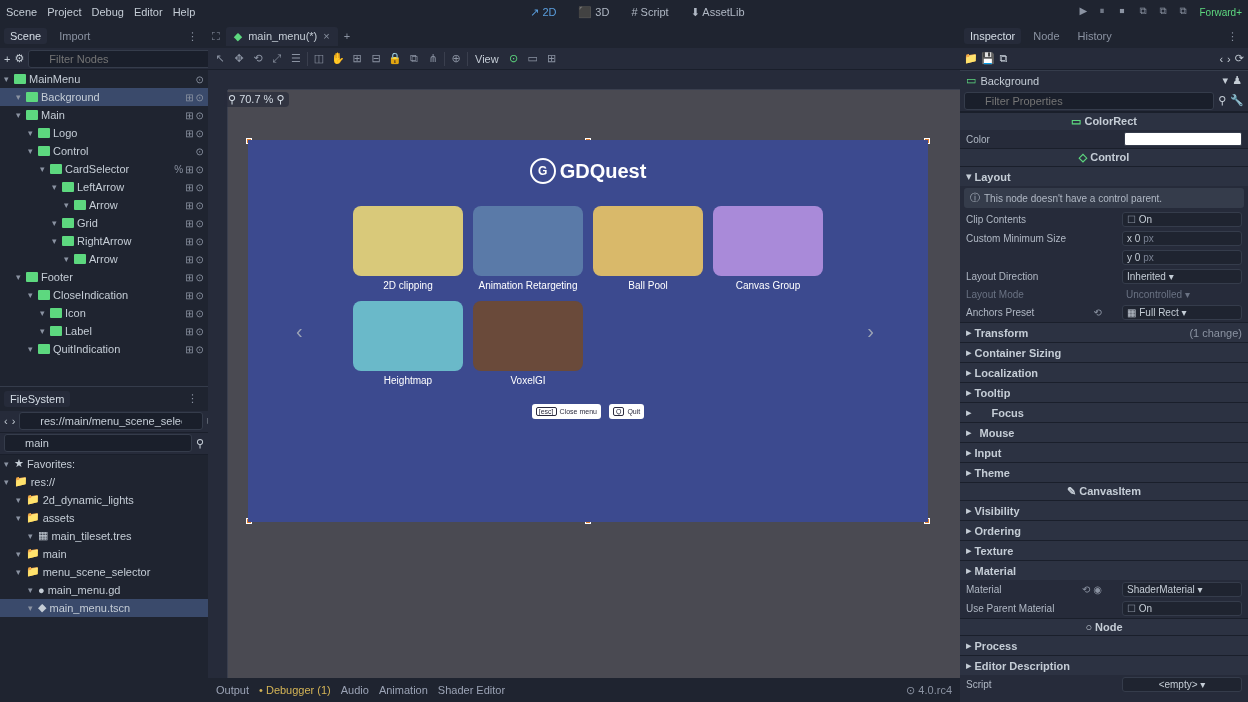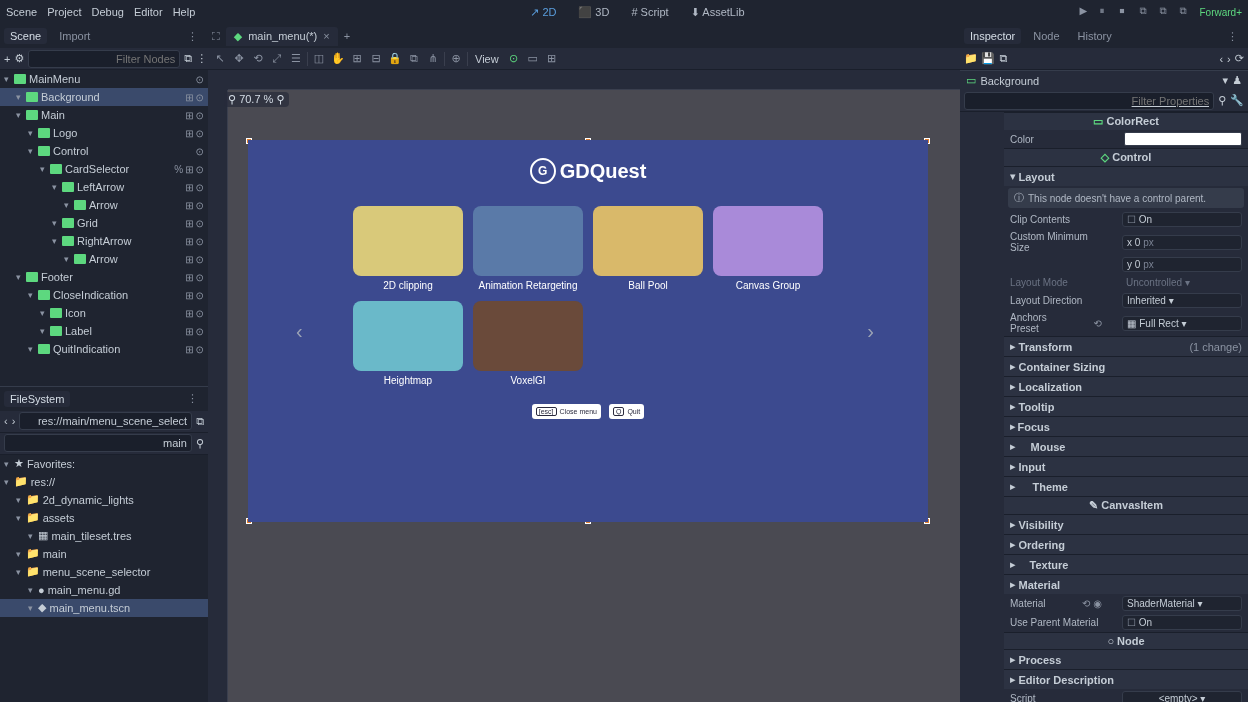--- a/index.html
+++ b/index.html
@@ -13,21 +13,21 @@
 .top-menu .right .tb-icon{width:14px;height:14px;display:inline-block;cursor:pointer;color:#8b93a2;}
 .columns { display:flex; height:678px; }
 .col-left { width:208px; display:flex; flex-direction:column; background:#262b3a; }
 .col-mid { flex:1; display:flex; flex-direction:column; }
 .col-right { width:288px; background:#262b3a; display:flex; flex-direction:column; }
 .panel-tabs { background:#1f2430; display:flex; align-items:center; height:24px; padding:0 4px; gap:6px; }
 .panel-tabs span { padding:2px 6px; color:#8b93a2; cursor:pointer; border-radius:3px; }
 .panel-tabs span.active { background:#262b3a; color:#d5dde6; }
 .panel-tabs .spacer { flex:1; }
 .toolbar-row { background:#262b3a; height:22px; display:flex; align-items:center; padding:0 4px; gap:4px; border-bottom:1px solid #1a1f2b; }
-.toolbar-row input { background:#1a1f2b; border:1px solid #353c4b; color:#c5cdd6; padding:2px 4px; font-size:11px; border-radius:3px;text-align:right; }
+.toolbar-row input { background:#1a1f2b; border:1px solid #353c4b; color:#c5cdd6; padding:2px 20px; font-size:11px; border-radius:3px; }
 .scene-tree { flex:1; overflow:auto; background:#1f2430; }
 .tree-item { display:flex; align-items:center; height:18px; padding-right:4px; cursor:pointer; }
 .tree-item.selected { background:#3a4a6b; }
 .tree-indent { display:inline-block; }
 .tree-toggle { width:10px; color:#8b93a2; font-size:9px; }
 .tree-icon { width:12px; height:10px; display:inline-block; margin-right:3px; border-radius:1px; }
 .node-control { background:#5dd87f; }
 .tree-label { flex:1; white-space:nowrap; overflow:hidden; }
 .tree-vis { display:flex; gap:2px; font-size:10px; color:#8b93a2; }
 .fs-panel { flex:1; display:flex; flex-direction:column; background:#1f2430; border-top:1px solid #353c4b; }
@@ -432,20 +432,28 @@
               <span style="border:1px solid #2b2b3e;border-radius:2px;padding:0 2px;">[esc]</span>
               <span>Close menu</span>
             </div>
             <div class="footer-btn">
               <span style="border:1px solid #2b2b3e;border-radius:2px;padding:0 2px;">Q</span>
               <span>Quit</span>
             </div>
           </div>
       </div>
     </div>
+    <div class="bottom-tabs" id="bottom-tabs">
+        <span>Output</span>
+        <span class="active-debug">• Debugger (1)</span>
+        <span>Audio</span>
+        <span>Animation</span>
+        <span>Shader Editor</span>
+        <span class="ver">⊙ 4.0.rc4</span>
+      </div>
   </div>
 
   <div class="col-right">
     <div class="panel-tabs">
       <span class="active">Inspector</span>
       <span>Node</span>
       <span>History</span>
       <span class="spacer"></span>
       <span>⋮</span>
     </div>
@@ -458,25 +466,25 @@
       <span>›</span>
       <span>⟳</span>
     </div>
     <div class="insp-head" style="background:#262b3a;">
       <span style="color:#5dd87f;">▭</span>
       <span style="flex:1;">Background</span>
       <span>▾</span>
       <span>♟</span>
     </div>
     <div class="toolbar-row">
-      <input style="flex: 1 1 0%; text-decoration: underline;" placeholder="Filter Properties">
+      <input style="flex: 1 1 0%;" placeholder="Filter Properties">
       <span>⚲</span>
       <span>🔧</span>
     </div>
-    <div style="flex:1;overflow:auto;padding-left:44px;">
+    <div style="flex:1;overflow:auto;">
       <div class="class-hdr"><span style="color:#5dd87f;">▭</span> <span>ColorRect</span></div>
       <div class="insp-prop">
         <span class="label">Color</span>
         <div class="color-swatch"></div>
       </div>
       <div class="class-hdr"><span style="color:#5dd87f;">◇</span> <span>Control</span></div>
       <div class="insp-section">▾ <span style="font-weight:bold;margin-left:3px;">Layout</span></div>
       <div class="info-box">ⓘ <span>This node doesn't have a control parent.</span></div>
       <div class="insp-prop">
           <span class="label">Clip Contents</span>
@@ -484,47 +492,47 @@
         </div>
       <div class="insp-prop">
           <span class="label">Custom Minimum Size</span>
           <span class="val">x <span>0</span> <span style="color:#7a8293;">px</span></span>
         </div>
       <div class="insp-prop">
           <span class="label"></span>
           <span class="val">y <span>0</span> <span style="color:#7a8293;">px</span></span>
         </div>
       <div class="insp-prop">
+          <span class="label">Layout Direction</span>
+          <span class="val"><span>Inherited</span> ▾</span>
+        </div>
+      <div class="insp-prop">
           <span class="label" style="color:#6a7283;">Layout Mode</span>
           <span class="val plain" style="color:#6a7283;"><span>Uncontrolled</span> ▾</span>
-        </div>
-      <div class="insp-prop">
-          <span class="label">Layout Direction</span>
-          <span class="val"><span>Inherited</span> ▾</span>
         </div>
       <div class="insp-prop">
           <span class="label">Anchors Preset</span>
           <span style="color:#8b93a2;">⟲ </span>
           <span class="val">▦ <span>Full Rect</span> ▾</span>
         </div>
       <div id="insp-groups">
           <div class="insp-section">▸ <b style="margin-left:3px;">Transform</b><span style="margin-left:auto;color:#8b93a2;font-weight:normal;">(1 change)</span></div>
           <div class="insp-section">▸ <b style="margin-left:3px;">Container Sizing</b></div>
           <div class="insp-section">▸ <b style="margin-left:3px;">Localization</b></div>
           <div class="insp-section">▸ <b style="margin-left:3px;">Tooltip</b></div>
-          <div class="insp-section">▸ <b style="margin-left:2px;">Focus</b></div>
-          <div class="insp-section">▸ <b style="margin-left:15px;">Mouse</b></div>
+          <div class="insp-section">▸ <b style="margin-left:20px;">Focus</b></div>
+          <div class="insp-section">▸ <b style="margin-left:8px;">Mouse</b></div>
           <div class="insp-section">▸ <b style="margin-left:3px;">Input</b></div>
-          <div class="insp-section">▸ <b style="margin-left:17px;">Theme</b></div>
+          <div class="insp-section">▸ <b style="margin-left:3px;">Theme</b></div>
         </div>
       <div class="class-hdr">✎ <span>CanvasItem</span></div>
       <div id="canvas-groups">
           <div class="insp-section">▸ <b style="margin-left:3px;">Visibility</b></div>
           <div class="insp-section">▸ <b style="margin-left:3px;">Ordering</b></div>
-          <div class="insp-section">▸ <b style="margin-left:14px;">Texture</b></div>
+          <div class="insp-section">▸ <b style="margin-left:3px;">Texture</b></div>
           <div class="insp-section">▸ <b style="margin-left:3px;">Material</b></div>
         </div>
       <div class="insp-prop">
           <span class="label">Material</span>
           <span style="color:#8b93a2;">⟲ ◉ </span>
           <span class="val"><span>ShaderMaterial</span> ▾</span>
         </div>
       <div class="insp-prop">
           <span class="label">Use Parent Material</span>
           <span class="val"><span style="color:#8b93a2;">☐ </span><span>On</span></span>

